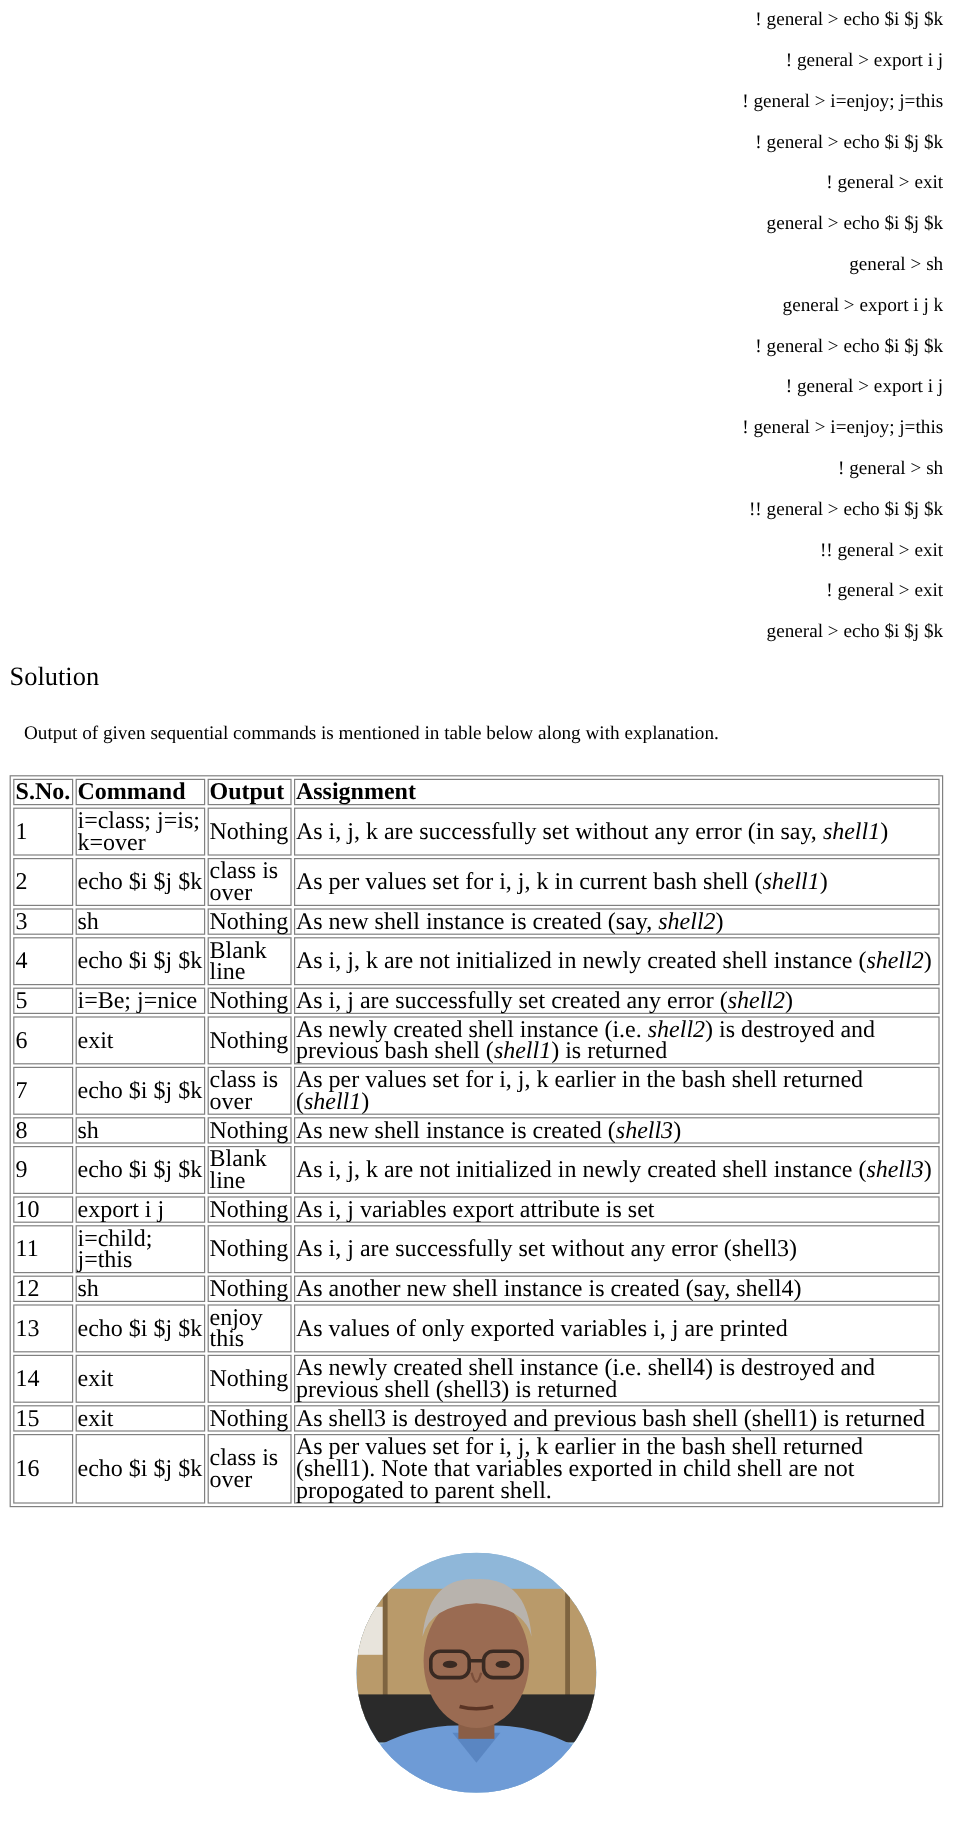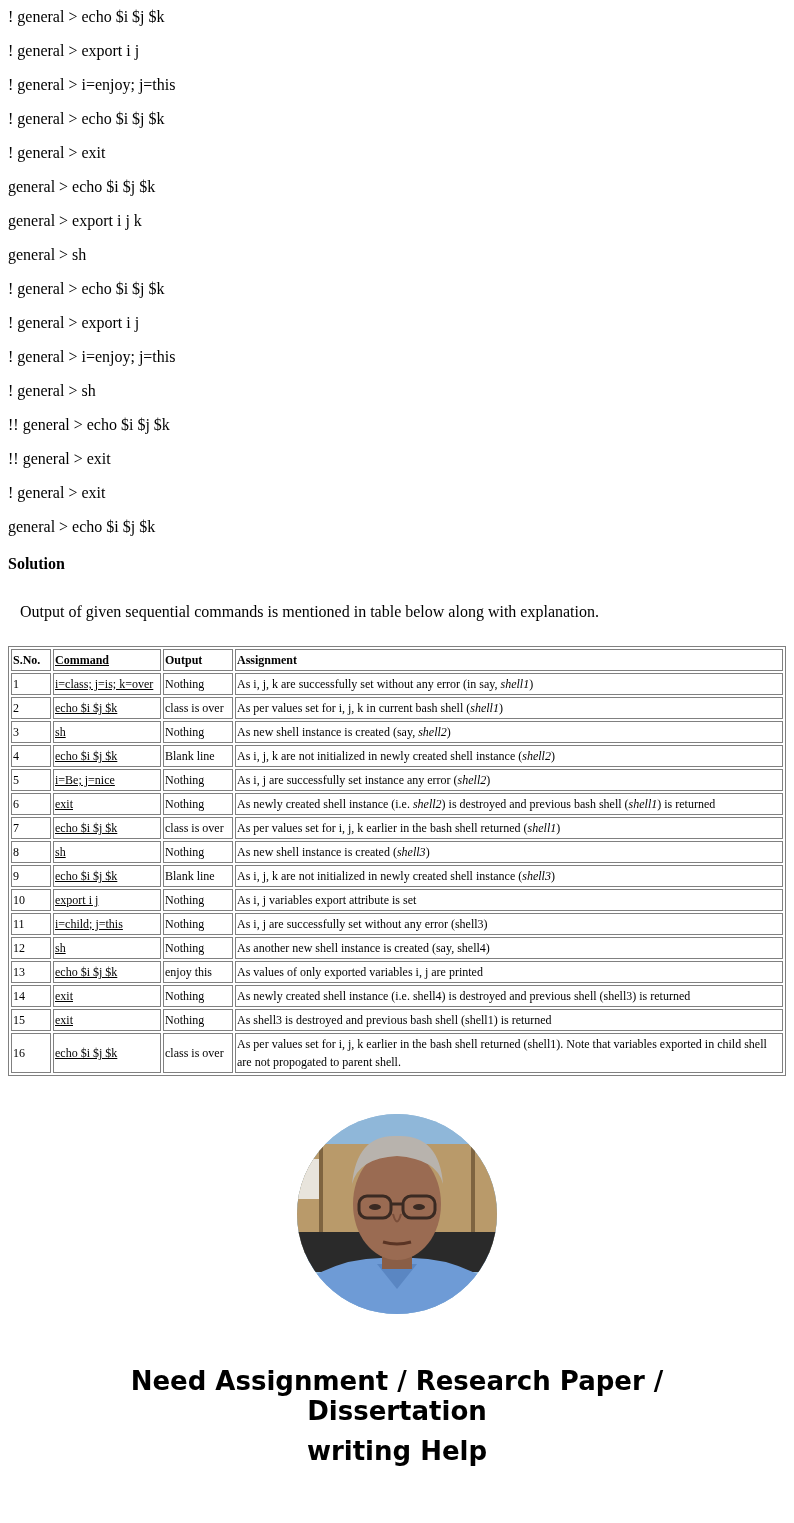--- a/index.html
+++ b/index.html
@@ -4,48 +4,48 @@
   <style>
     html, body { margin: 0; padding: 0; background: #ffffff; }
     body {
       width: 794px;
       font-family: "Liberation Serif", serif;
       font-size: 16px;
       color: #000;
       line-height: 18px;
     }
     .page { padding: 0 8px; }
-    .cmd-line { margin: 0; padding: 0; height: 34px; line-height: 34px; }
+    .cmd-line { margin: 0; padding: 0; height: 34px; line-height: 34px; text-align: right; }
     .cmd-list { padding-top: 0; }
     h3.heading {
       font-family: "Liberation Serif", serif;
-      font-size: 16px;
-      font-weight: bold;
+      font-size: 22px;
+      font-weight: normal;
       margin: 4px 0 0 0;
       height: 32px;
       line-height: 32px;
     }
     p.intro { margin: 12px; height: 42px; line-height: 40px; }
     table.sol {
       border: 1px solid #808080;
       border-collapse: separate;
       border-spacing: 2px;
       width: 778px;
-      font-size: 12px;
+      font-size: 20px;
       line-height: 18px;
     }
     table.sol td, table.sol th {
       border: 1px solid #808080;
       padding: 1px 1px;
       vertical-align: middle;
       text-align: left;
     }
     table.sol th { font-weight: bold; }
     .c-sno { width: 36px; }
-    .c-cmd { width: 104px; text-decoration: underline; }
+    .c-cmd { width: 104px; }
     .c-out { width: 66px; }
     .photo-wrap { text-align: center; margin-top: 38px; height: 202px; }
     .photo {
       display: inline-block;
       width: 200px; height: 200px;
       border-radius: 50%;
       overflow: hidden;
       position: relative;
       background: #8fb7d9;
     }
@@ -65,22 +65,22 @@
 
 <div class="page">
 
   <div class="cmd-list" id="cmd-list">
       <p class="cmd-line">! general &gt; echo $i $j $k</p>
       <p class="cmd-line">! general &gt; export i j</p>
       <p class="cmd-line">! general &gt; i=enjoy; j=this</p>
       <p class="cmd-line">! general &gt; echo $i $j $k</p>
       <p class="cmd-line">! general &gt; exit</p>
       <p class="cmd-line">general &gt; echo $i $j $k</p>
+      <p class="cmd-line">general &gt; sh</p>
       <p class="cmd-line">general &gt; export i j k</p>
-      <p class="cmd-line">general &gt; sh</p>
       <p class="cmd-line">! general &gt; echo $i $j $k</p>
       <p class="cmd-line">! general &gt; export i j</p>
       <p class="cmd-line">! general &gt; i=enjoy; j=this</p>
       <p class="cmd-line">! general &gt; sh</p>
       <p class="cmd-line">!! general &gt; echo $i $j $k</p>
       <p class="cmd-line">!! general &gt; exit</p>
       <p class="cmd-line">! general &gt; exit</p>
       <p class="cmd-line">general &gt; echo $i $j $k</p>
     </div>
 
@@ -118,21 +118,21 @@
         <tr>
           <td class="c-sno">4</td>
           <td class="c-cmd">echo $i $j $k</td>
           <td class="c-out">Blank line</td>
           <td><span>As i, j, k are not initialized in newly created shell instance (</span><em>shell2</em><span>)</span><em></em><span></span></td>
         </tr>
         <tr>
           <td class="c-sno">5</td>
           <td class="c-cmd">i=Be; j=nice</td>
           <td class="c-out">Nothing</td>
-          <td><span>As i, j are successfully set instance any error (</span><em>shell2</em><span>)</span><em></em><span></span></td>
+          <td><span>As i, j are successfully set created any error (</span><em>shell2</em><span>)</span><em></em><span></span></td>
         </tr>
         <tr>
           <td class="c-sno">6</td>
           <td class="c-cmd">exit</td>
           <td class="c-out">Nothing</td>
           <td><span>As newly created shell instance (i.e. </span><em>shell2</em><span>) is destroyed and previous bash shell (</span><em>shell1</em><span>) is returned</span></td>
         </tr>
         <tr>
           <td class="c-sno">7</td>
           <td class="c-cmd">echo $i $j $k</td>

